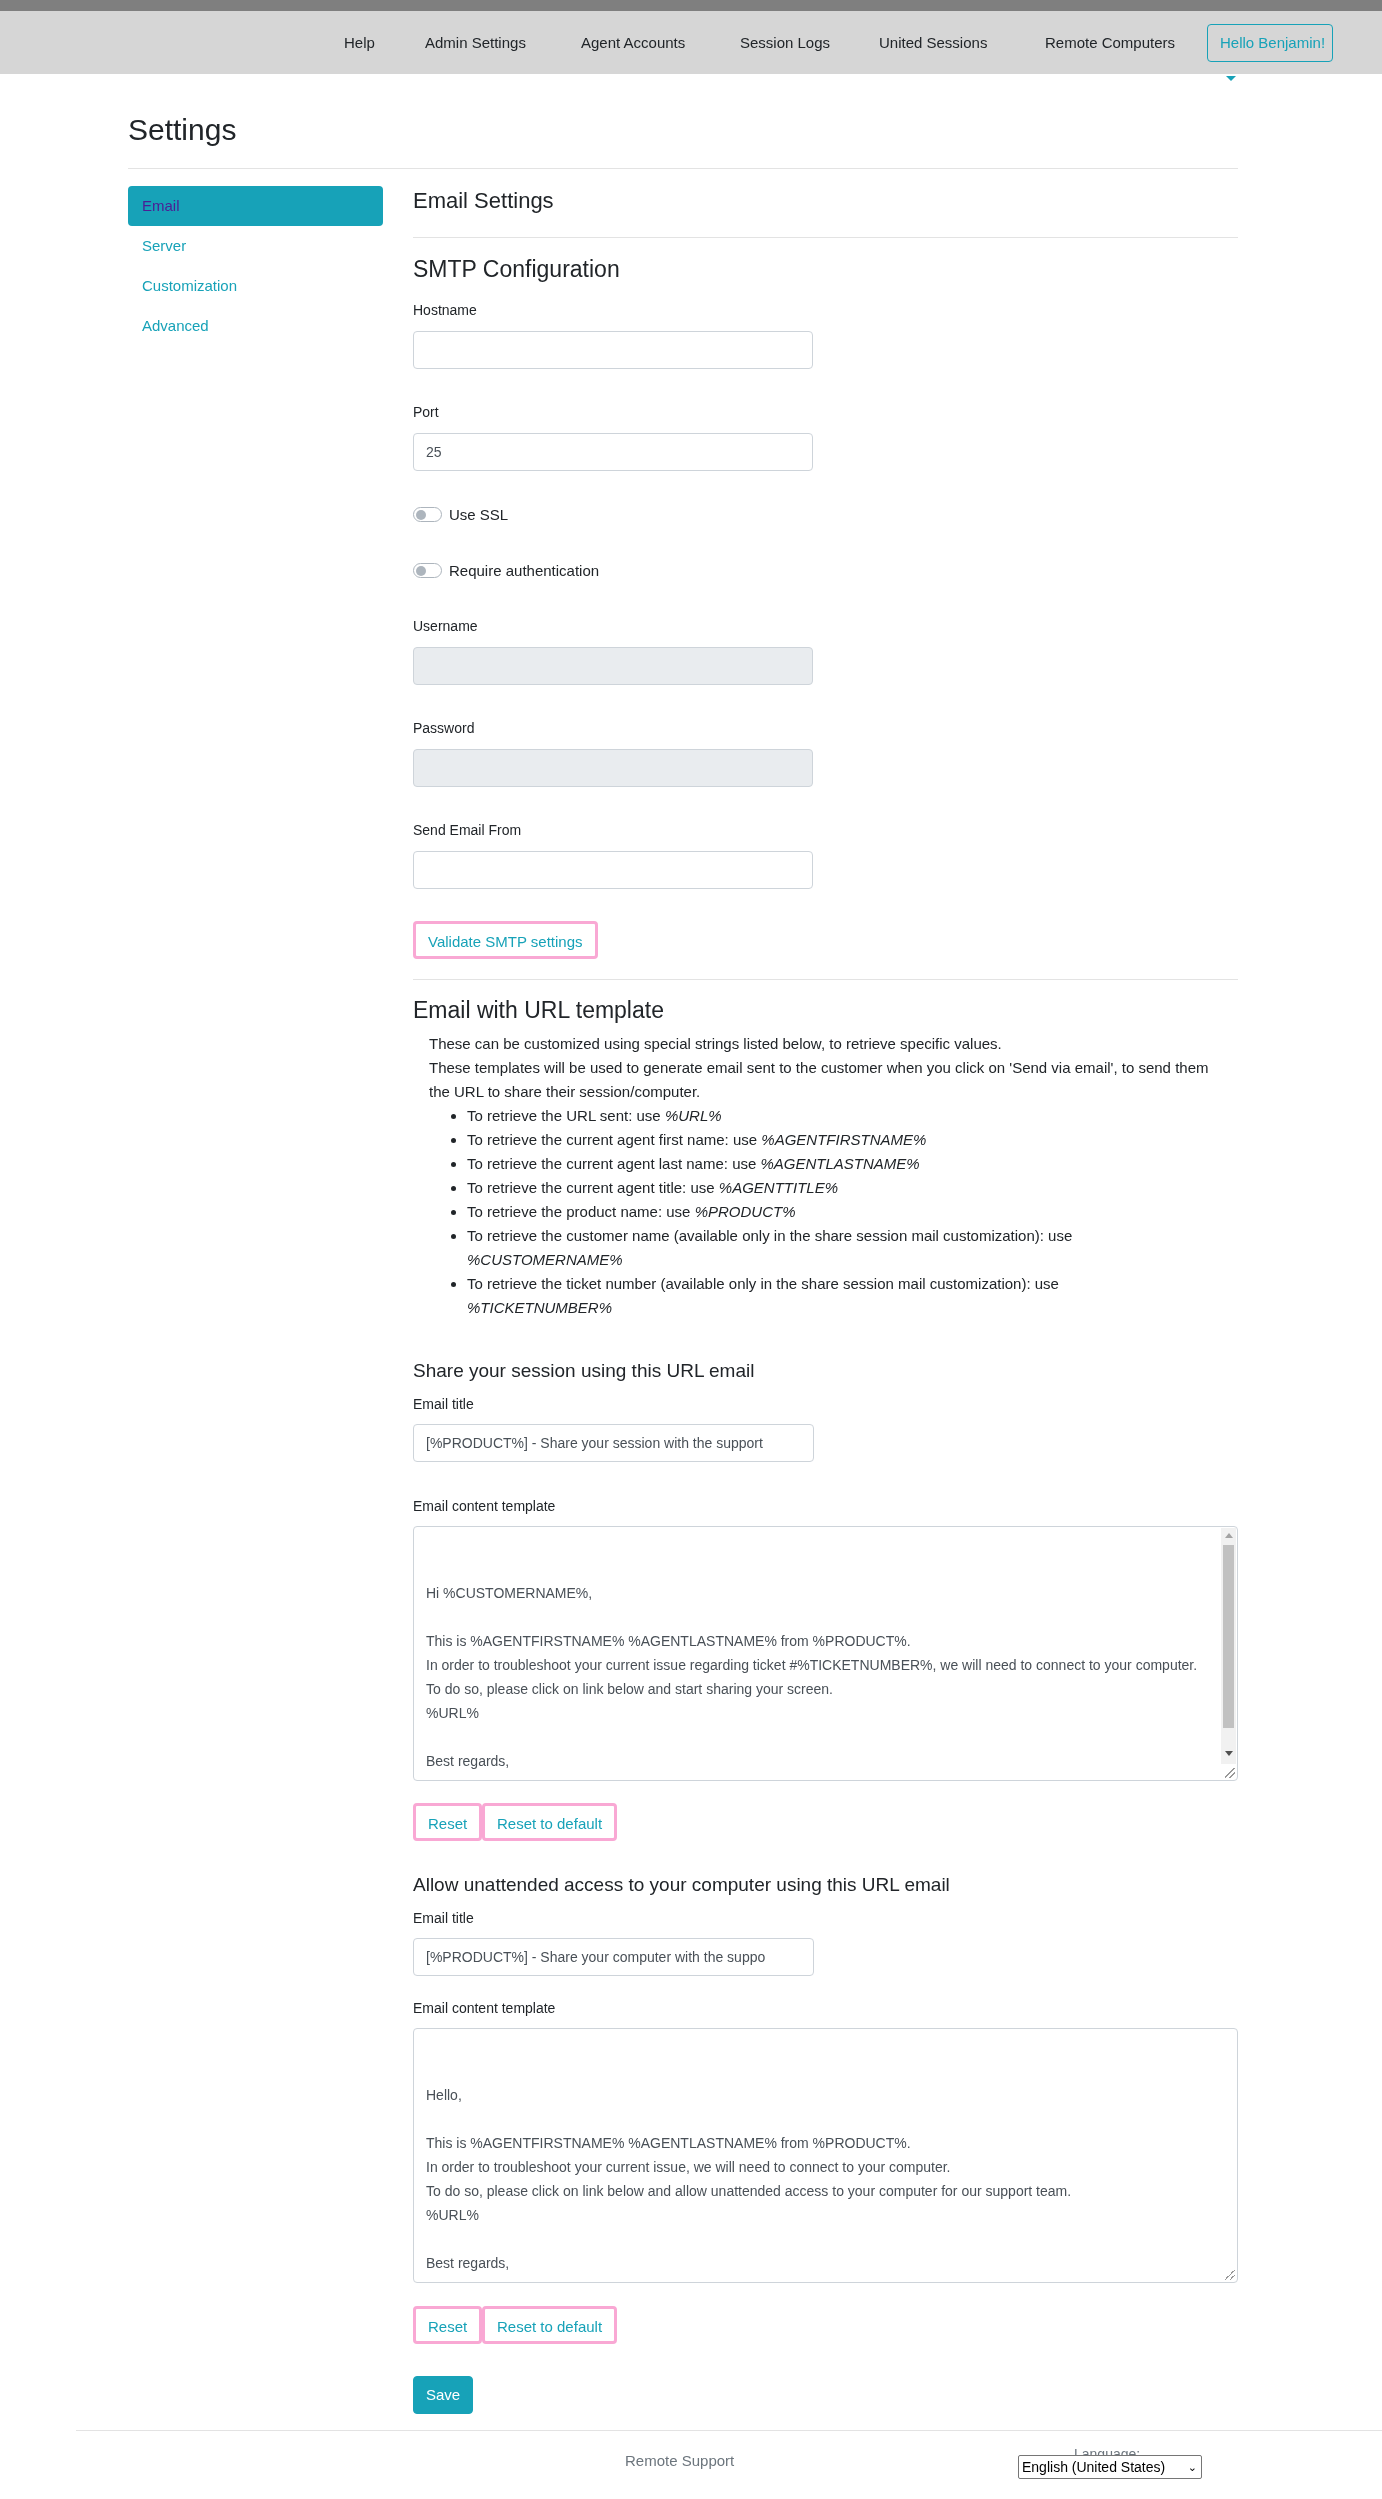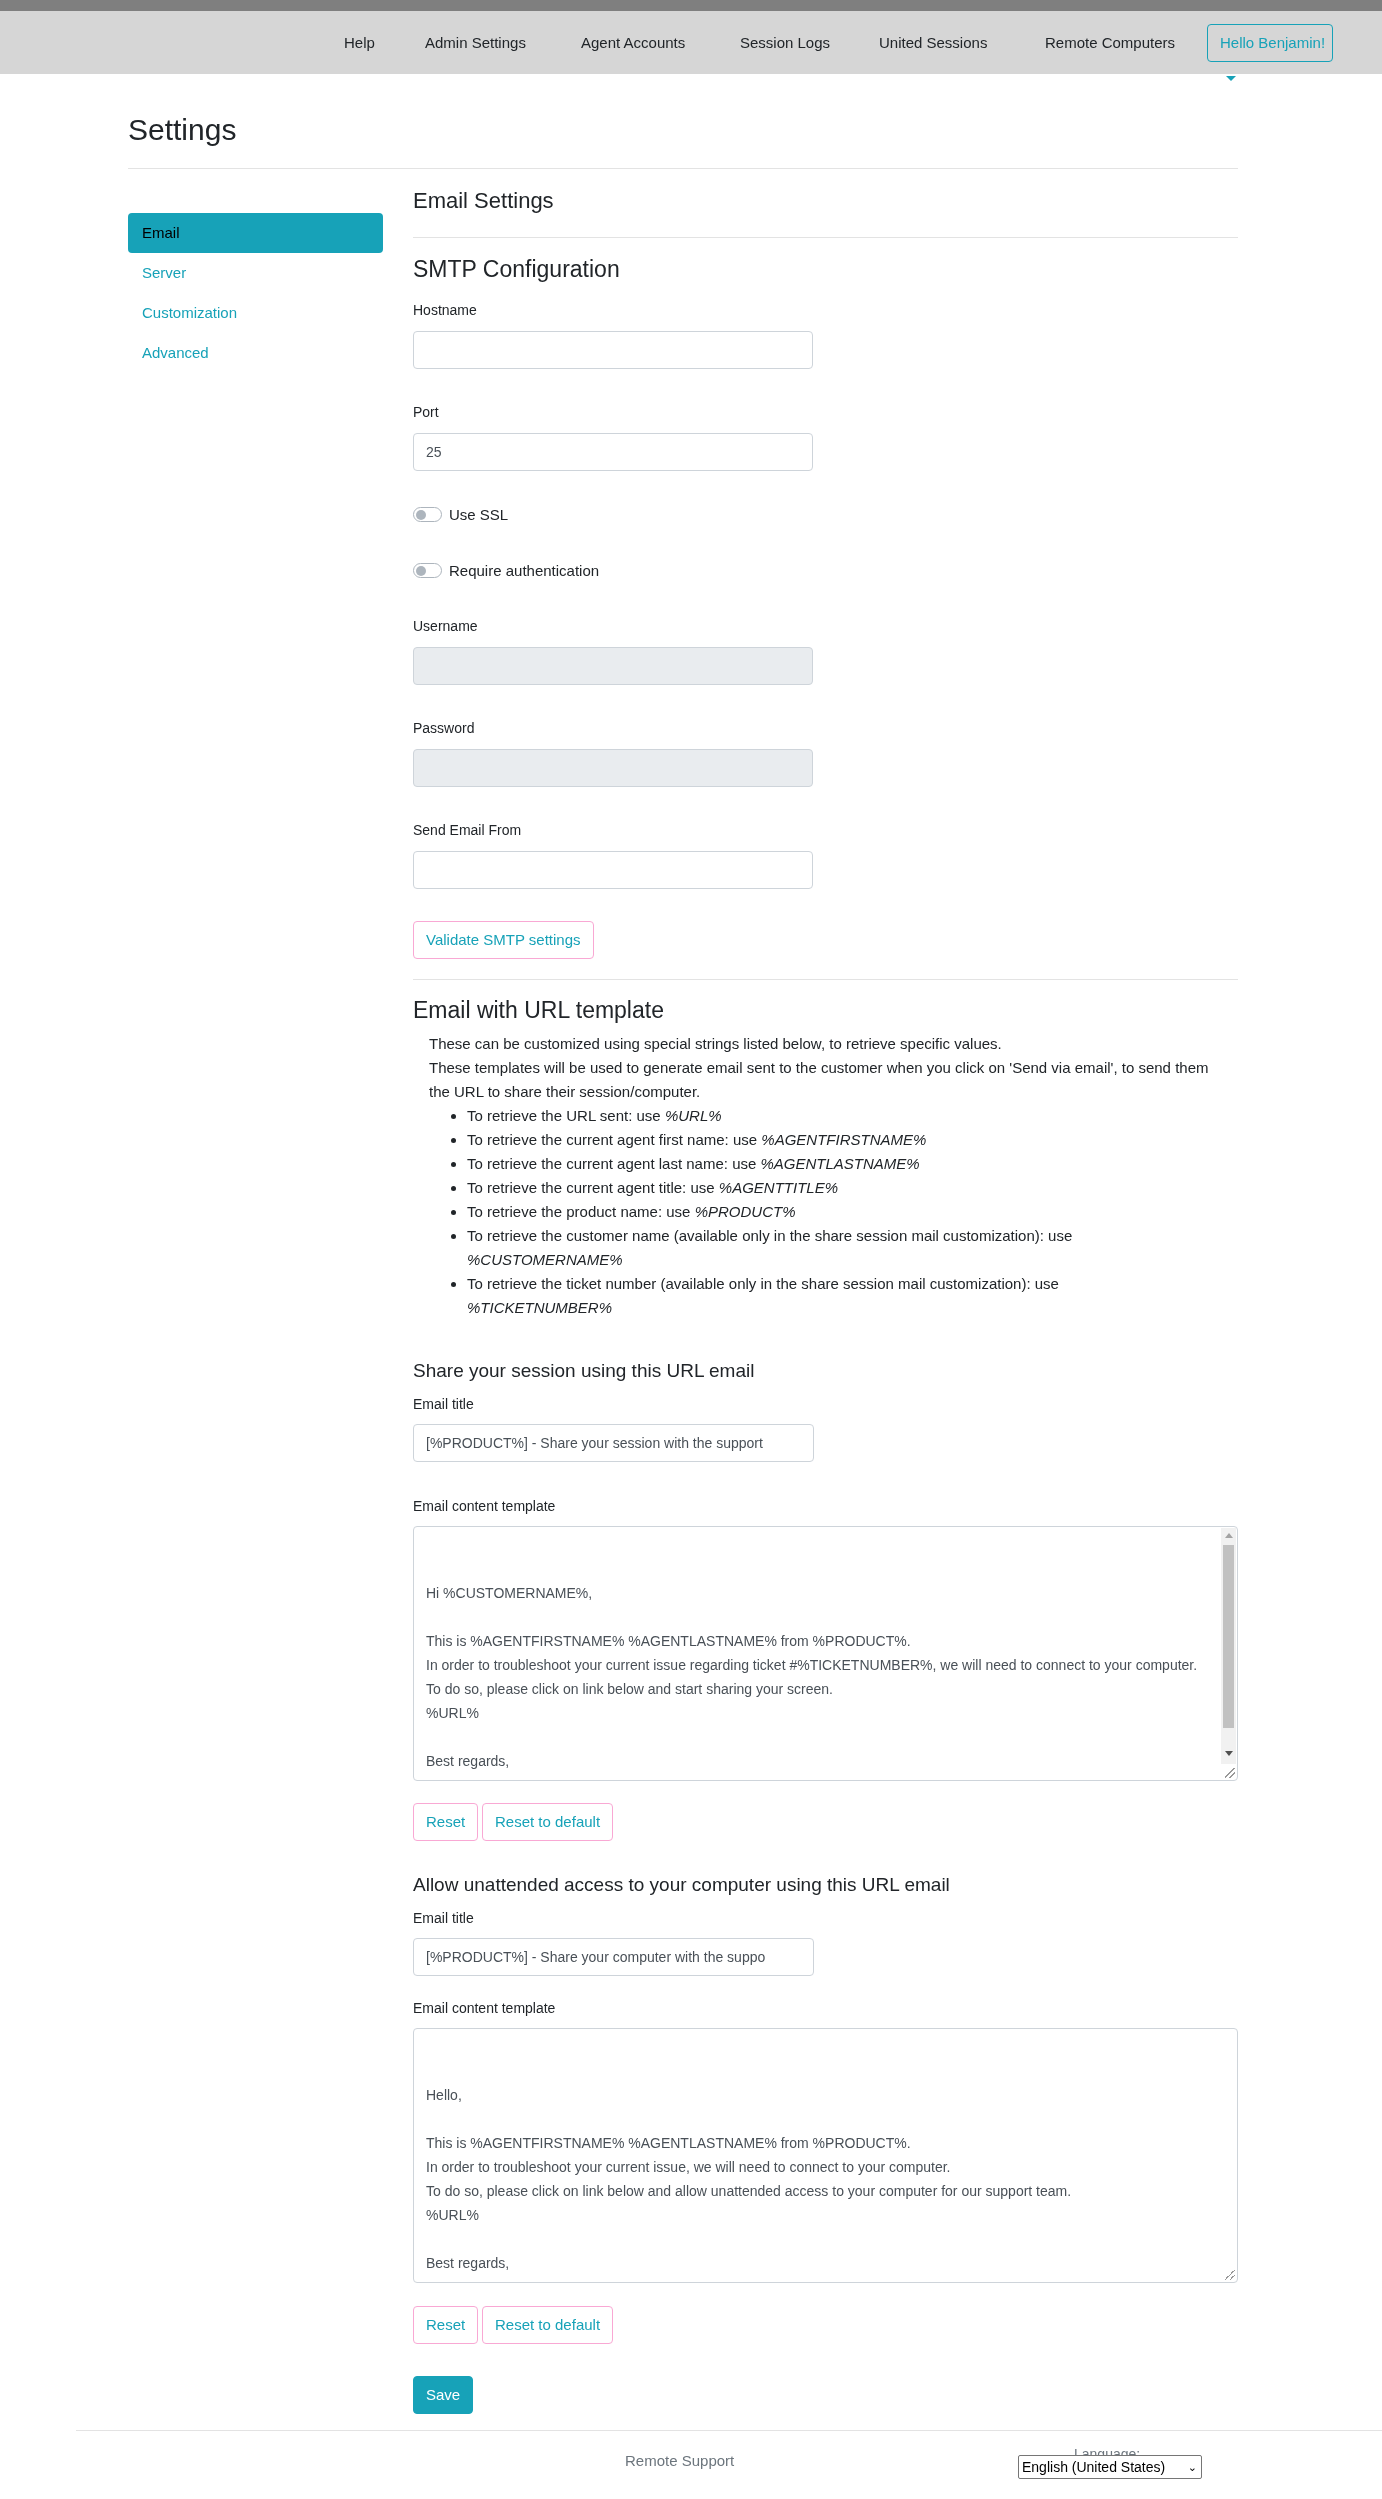--- a/index.html
+++ b/index.html
@@ -30,41 +30,41 @@
     display: inline-block; width: 0; height: 0; margin-left: 6px; vertical-align: 3px;
     border-left: 5px solid transparent; border-right: 5px solid transparent; border-top: 5px solid #17a2b8;
   }
   .page-title { position: absolute; left: 128px; top: 113px; font-size: 30px; font-weight: 500; margin: 0; color: #212529; }
   .hr { position: absolute; height: 1px; background: #e3e3e3; }
   .side { position: absolute; left: 128px; top: 186px; width: 255px; }
   .side-item {
     display: block; height: 40px; line-height: 40px; padding-left: 14px;
     font-size: 15px; color: #17a2b8; border-radius: 4px;
   }
-  .side-item.active { background: #17a2b8; color: #000000; margin-top: 27px; }
+  .side-item.active { background: #17a2b8; color: #4c1d95; }
   .main { position: absolute; left: 413px; top: 0; width: 825px; }
   .h-email-settings { position: absolute; top: 188px; font-size: 22px; font-weight: 500; margin: 0; white-space: nowrap; }
   .h-section { position: absolute; font-size: 23px; font-weight: 500; margin: 0; white-space: nowrap; }
   .h-sub { position: absolute; font-size: 19px; font-weight: 500; margin: 0; white-space: nowrap; }
   .label { position: absolute; font-size: 14px; color: #212529; white-space: nowrap; }
   .input {
     position: absolute; width: 400px; height: 38px;
     border: 1px solid #ced4da; border-radius: 4px; background: #ffffff;
     font-size: 14px; color: #495057; padding: 0 12px; line-height: 36px;
     font-family: "Liberation Sans", "DejaVu Sans", sans-serif;
     white-space: nowrap; overflow: hidden;
   }
   .input.disabled { background: #e9ecef; }
   .toggle {
     position: absolute; width: 29px; height: 15px; border: 1px solid #adb5bd; border-radius: 8px; background: #fff;
   }
   .toggle .knob { position: absolute; left: 2px; top: 2px; width: 10px; height: 10px; border-radius: 50%; background: #adb5bd; }
   .toggle-label { position: absolute; font-size: 15px; color: #212529; white-space: nowrap; }
   .btn-outline {
-    position: absolute; height: 38px; border: 1px solid #f9a8d4; border-radius: 4px;
+    position: absolute; height: 38px; border: 3px solid #f9a8d4; border-radius: 4px;
     color: #17a2b8; background: #fff; font-size: 15px; line-height: 36px; padding: 0 12px; white-space: nowrap;
     font-family: "Liberation Sans", "DejaVu Sans", sans-serif;
   }
   .btn-primary {
     position: absolute; height: 38px; border: 1px solid #17a2b8; border-radius: 4px;
     color: #fff; background: #17a2b8; font-size: 15px; line-height: 36px; padding: 0 12px; white-space: nowrap;
   }
   .para { position: absolute; left: 429px; font-size: 15px; line-height: 24px; color: #212529; width: 800px; }
   .para p { margin: 0; }
   .para ul { margin: 0; padding-left: 38px; }

